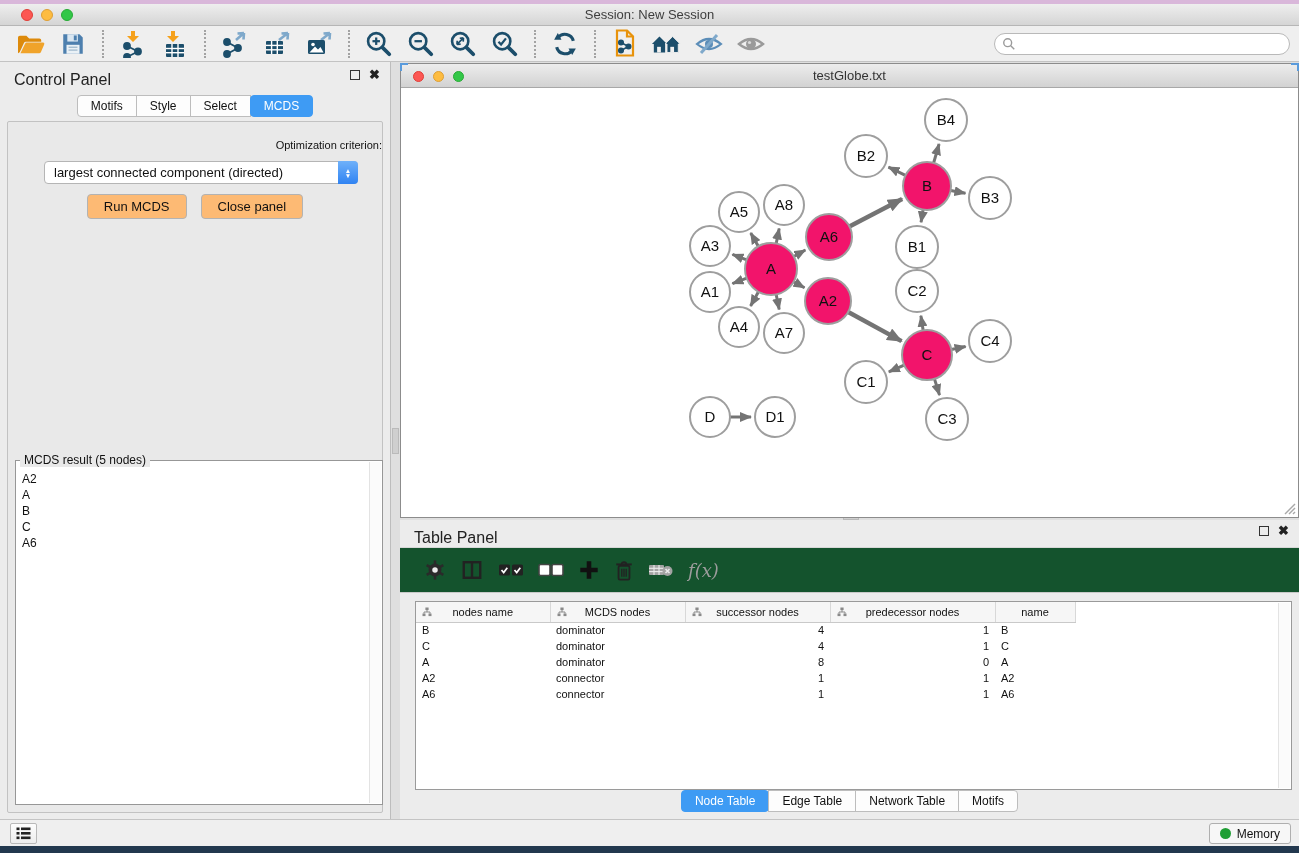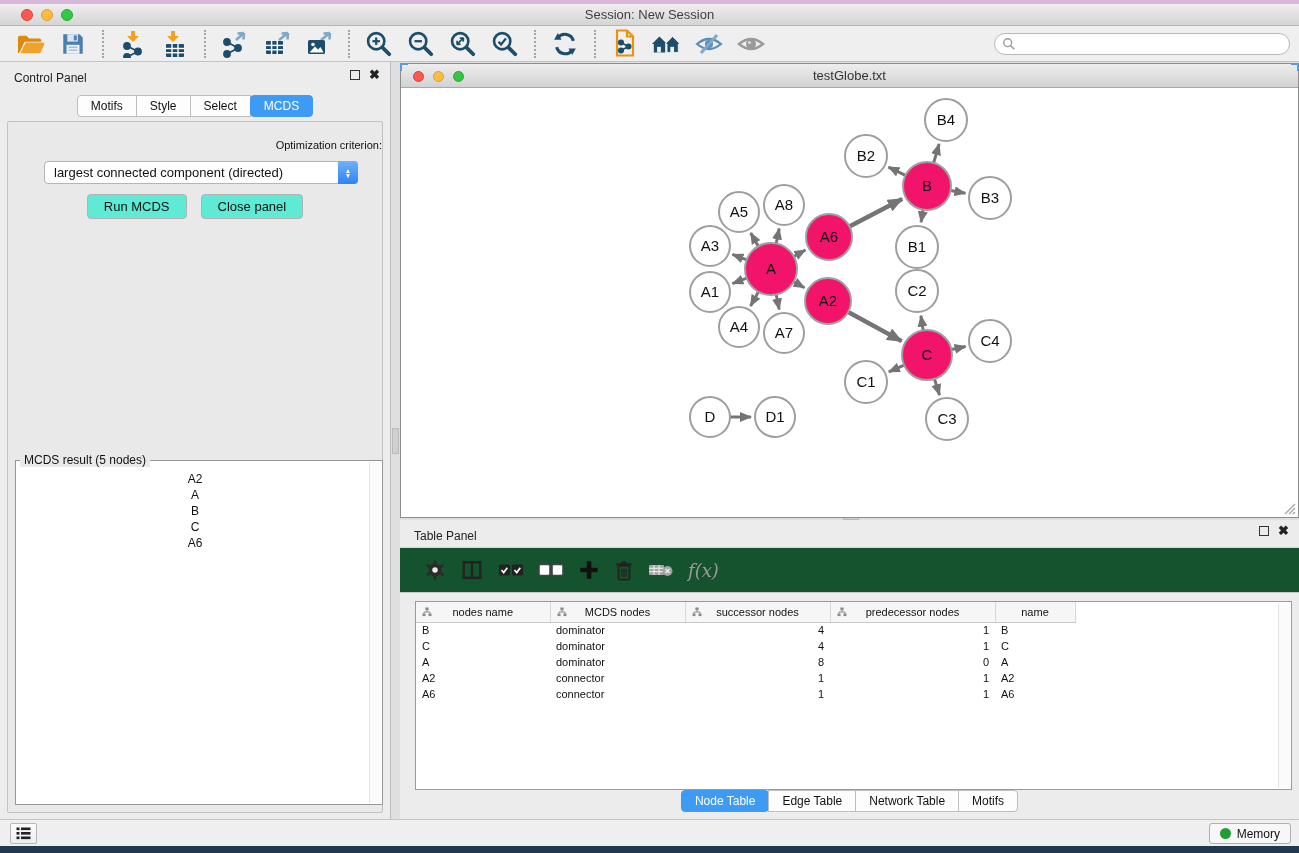--- a/index.html
+++ b/index.html
@@ -28,21 +28,21 @@
   .search-input { width:100%; height:100%; border:1px solid #B9B9B9; border-radius:11px;
     background:#fff; padding:0 8px 0 26px; font-size:12px; color:#333; outline:none; }
   .search-glyph { position:absolute; left:8px; top:4px; }
 
   
   .content { position:absolute; left:0; top:58px; right:0; bottom:27px; background:#DFDFDF; }
 
   
   .control-panel { position:absolute; left:0; top:0; width:391px; height:757px;
     background:#ECECEC; border-right:1px solid #BDBDBD; }
-  .panel-title { position:absolute; left:14px; top:9px; font-size:12px; color:#222; }
+  .panel-title { position:absolute; left:14px; top:9px; font-size:16px; color:#222; }
   .panel-icons { position:absolute; right:10px; top:8px; display:flex; gap:9px; align-items:center; }
   .float-glyph { width:10px; height:10px; border:1.6px solid #333; display:inline-block; }
   .close-glyph { font-size:13px; font-weight:bold; color:#222; line-height:10px; }
 
   .seg-row { display:flex; justify-content:center; }
   .cp-tabs { position:absolute; left:0; right:0; top:33px; }
   .seg-btn { background:#FDFDFD; border:1px solid #BDBDBD; margin-left:-1px; padding:3px 13px;
     font-size:12px; color:#111; cursor:default; white-space:nowrap; }
   .seg-btn:first-child { border-radius:4px 0 0 4px; margin-left:0; }
   .seg-btn:last-child { border-radius:0 4px 4px 0; }
@@ -53,25 +53,25 @@
   .opt-label { position:absolute; left:0; right:0; top:17px; text-align:right;
     font-size:11px; color:#111; }
   .dropdown { position:absolute; left:36px; top:39px; width:314px; height:23px; background:#fff;
     border:1px solid #B5B5B5; border-radius:4px; font-size:13px; color:#111;
     display:flex; align-items:center; padding-left:9px; }
   .dd-stepper { position:absolute; right:-1px; top:-1px; width:20px; height:23px;
     background:linear-gradient(#6FB1FA,#3083F2); border-radius:0 4px 4px 0;
     display:flex; flex-direction:column; align-items:center; justify-content:center; color:#fff; }
   .dd-stepper span { font-size:6.5px; line-height:5px; }
   .cp-buttons { position:absolute; left:0; right:0; top:72px; display:flex; justify-content:center; gap:14px; }
-  .push-btn { background:#5eead4; border:1px solid #B3B3B3; border-radius:4px; padding:4px 16px;
+  .push-btn { background:#fdba74; border:1px solid #B3B3B3; border-radius:4px; padding:4px 16px;
     font-size:13px; color:#111; }
 
   .result-box { position:absolute; left:7px; width:368px; top:338px; height:345px;
-    border:1px solid #979797; background:#fff;text-align:center; }
+    border:1px solid #979797; background:#fff; }
   .result-legend { position:absolute; top:-8px; left:4px; background:#E9E9E9; padding:0 4px;
     font-size:12px; color:#111; }
   .result-list { position:absolute; left:2px; top:10px; right:14px; bottom:2px; overflow:hidden; }
   .result-item { font-size:12px; color:#111; line-height:16px; padding-left:4px; }
   .result-scroll { position:absolute; right:1px; top:1px; bottom:1px; width:12px;
     background:#FBFBFB; border-left:1px solid #E3E3E3; }
 
   
   .grip-v { position:absolute; left:392px; top:366px; width:7px; height:26px;
     background:#CFCFCF; border:1px solid #BABABA; }

